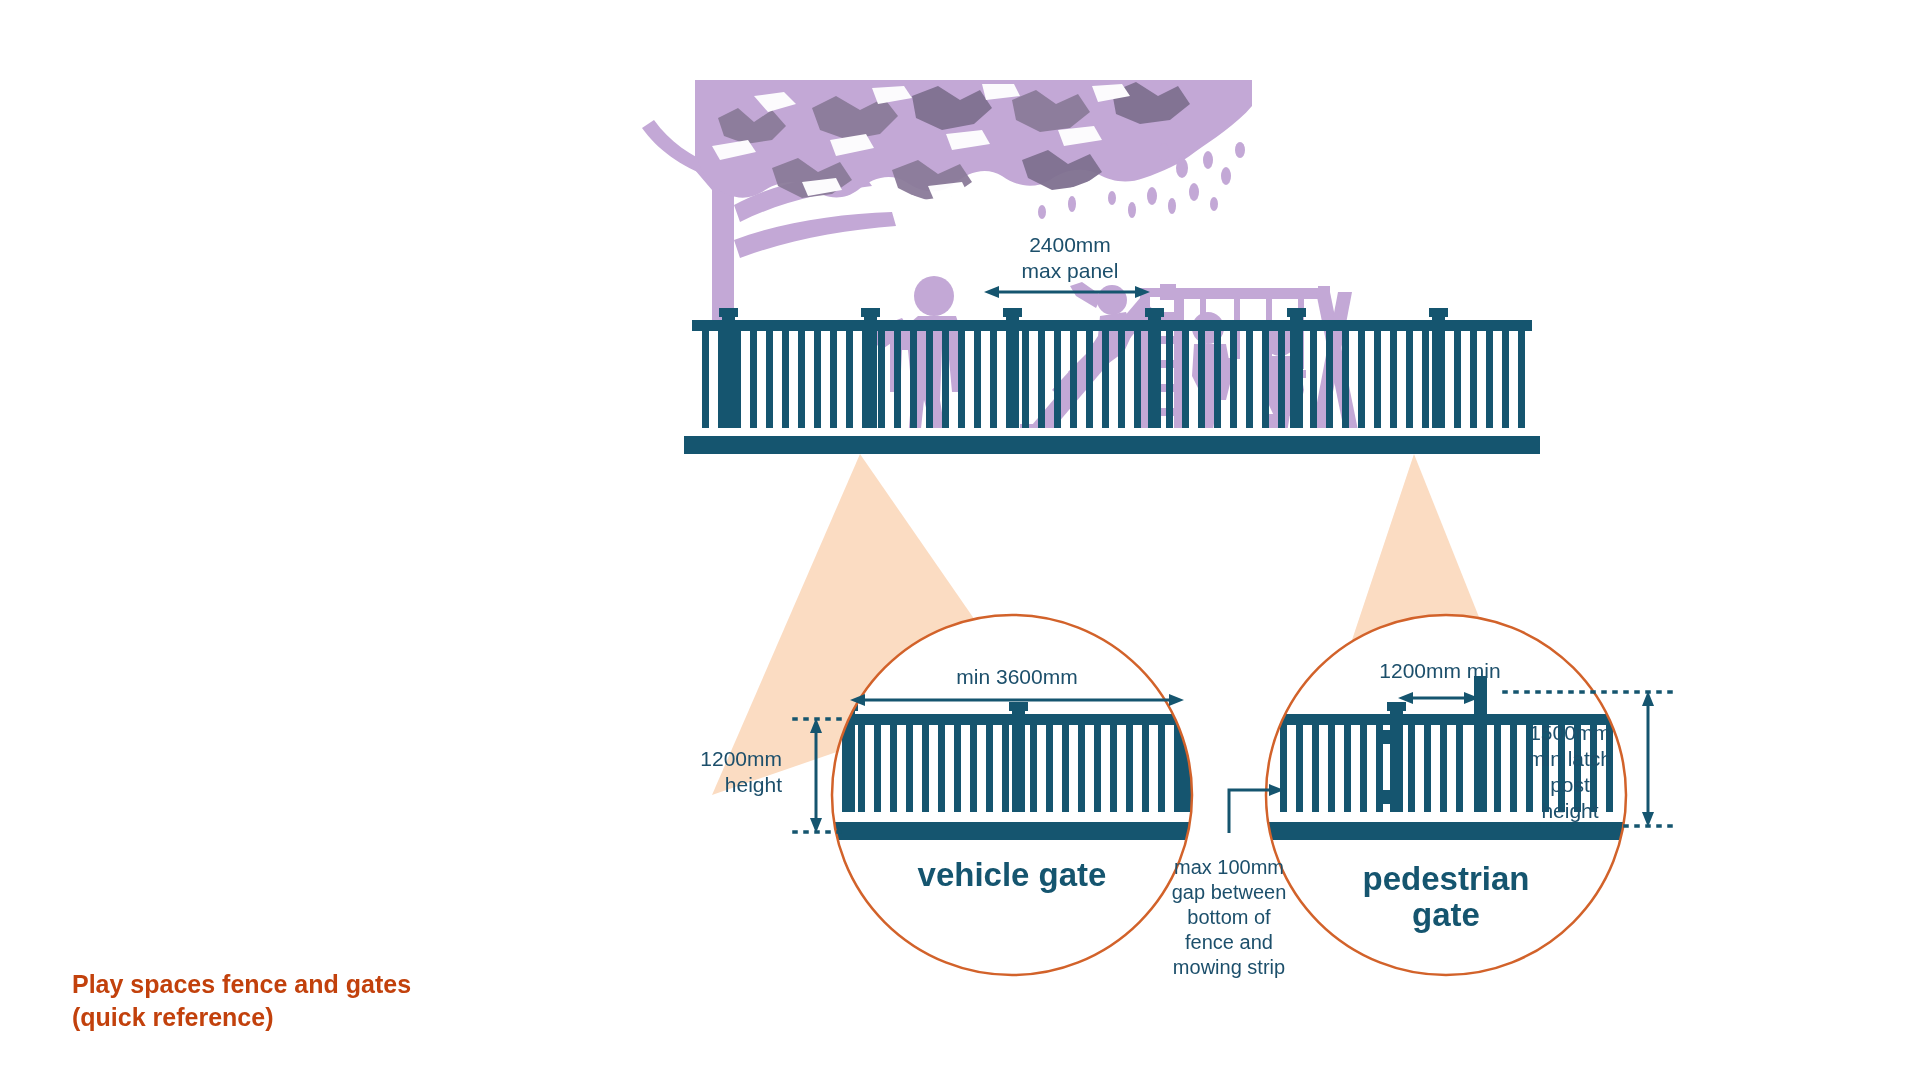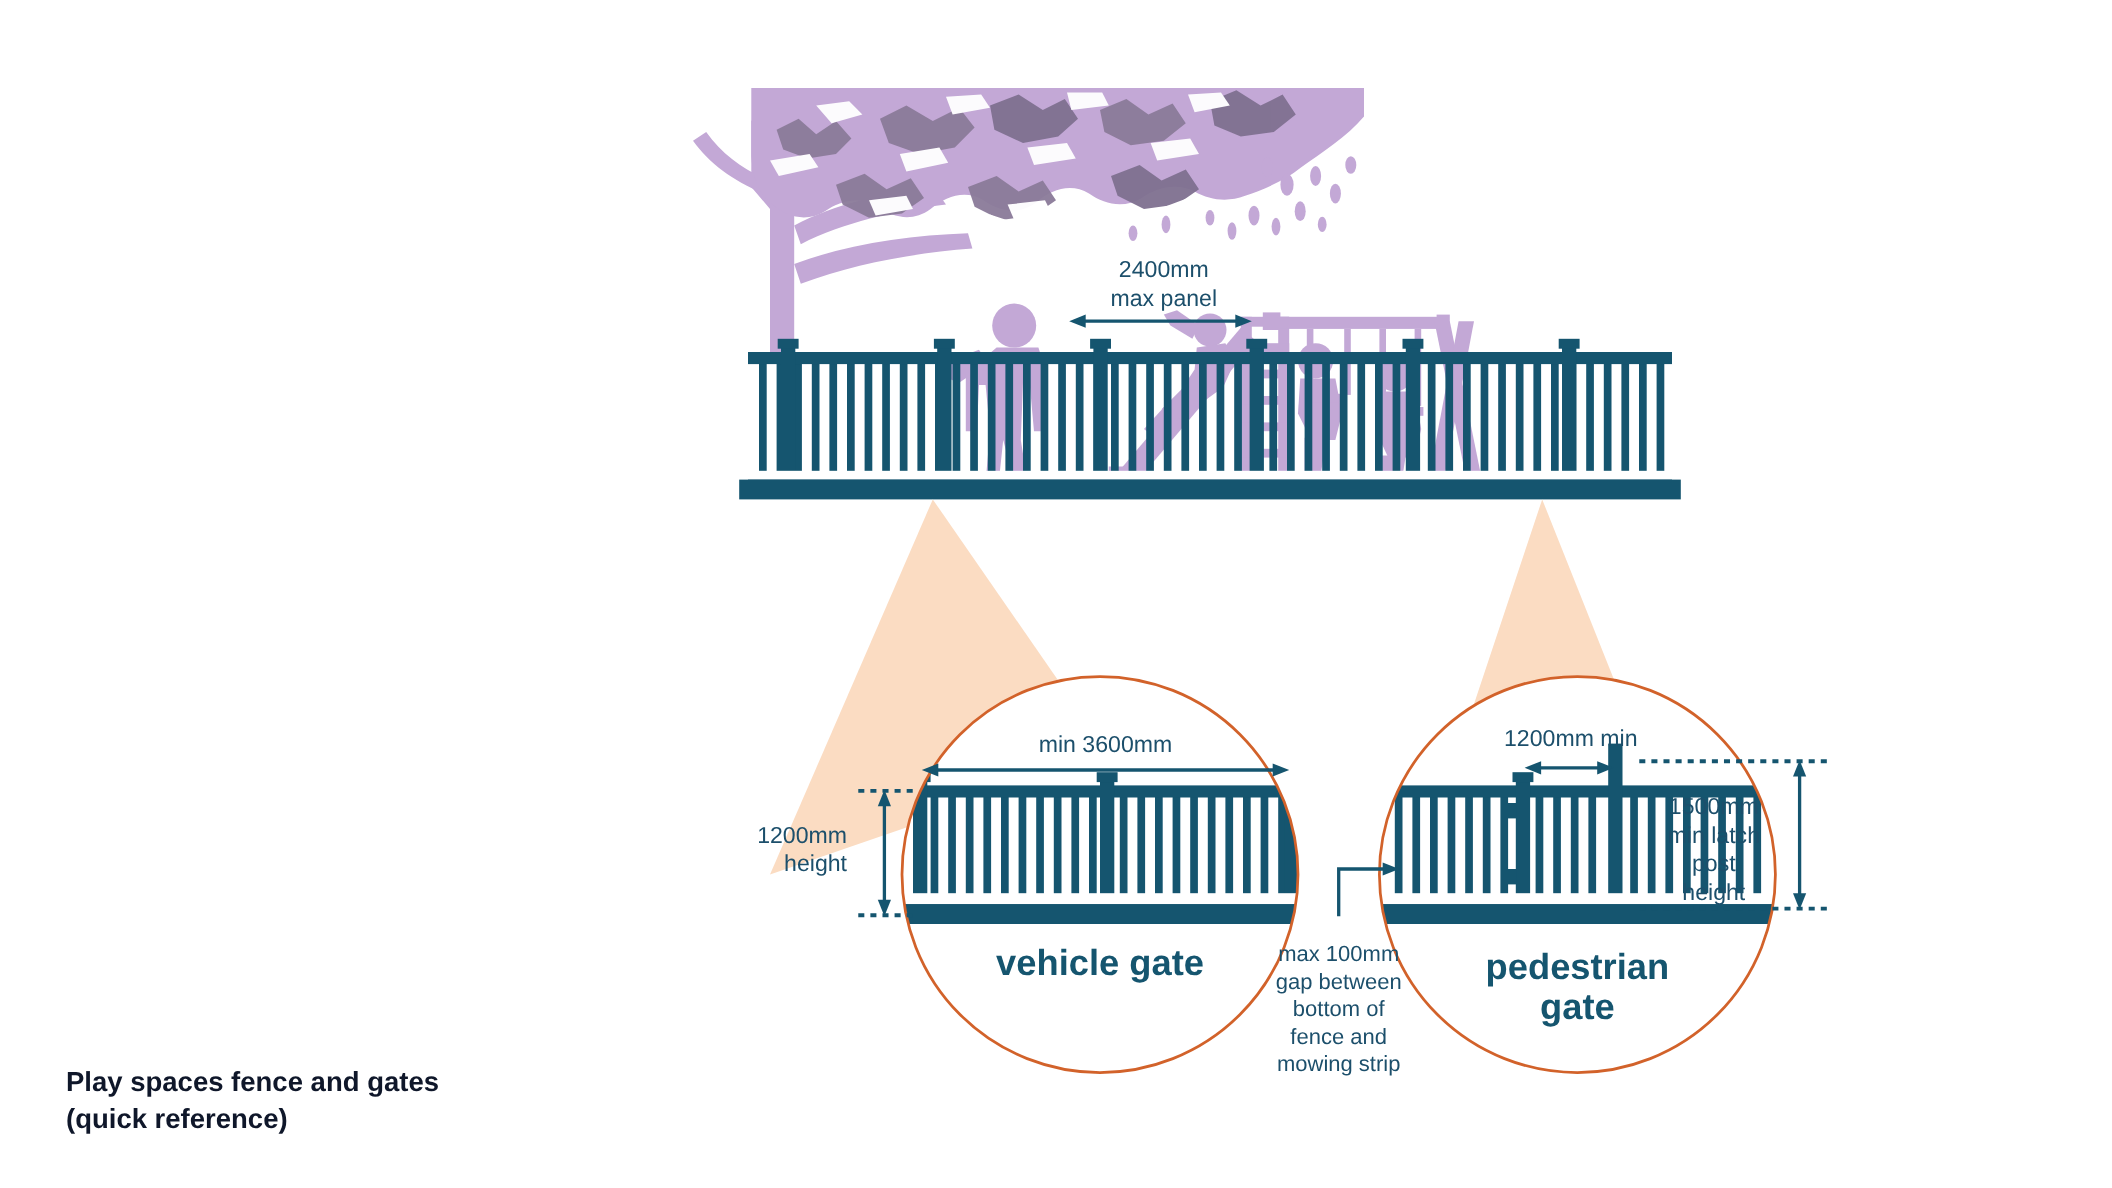--- a/index.html
+++ b/index.html
@@ -10,21 +10,21 @@
   }
   body {
     width: 1920px;
     height: 1080px;
     overflow: hidden;
     font-family: "Liberation Sans", sans-serif;
     position: relative;
   }
   #stage {
     position: absolute;
-    left: 0;
+    left: 12px;
     top: 0;
     width: 1540px;
     height: 1080px;
   }
   svg.diagram {
     display: block;
     width: 1920px;
     height: 1080px;
   }
   .dim-text {
@@ -45,21 +45,21 @@
   }
   .caption {
     position: absolute;
     left: 60px;
     top: 968px;
     width: 640px;
     font-family: "Liberation Sans", sans-serif;
     font-size: 25px;
     font-weight: bold;
     line-height: 1.32;
-    color: #0f172a;
+    color: #c2410c;
     white-space: pre-line;
   }
 </style>
 </head>
 <body>
 
 <div id="stage">
 
 <svg class="diagram" viewBox="0 0 1920 1080">
   <defs>

